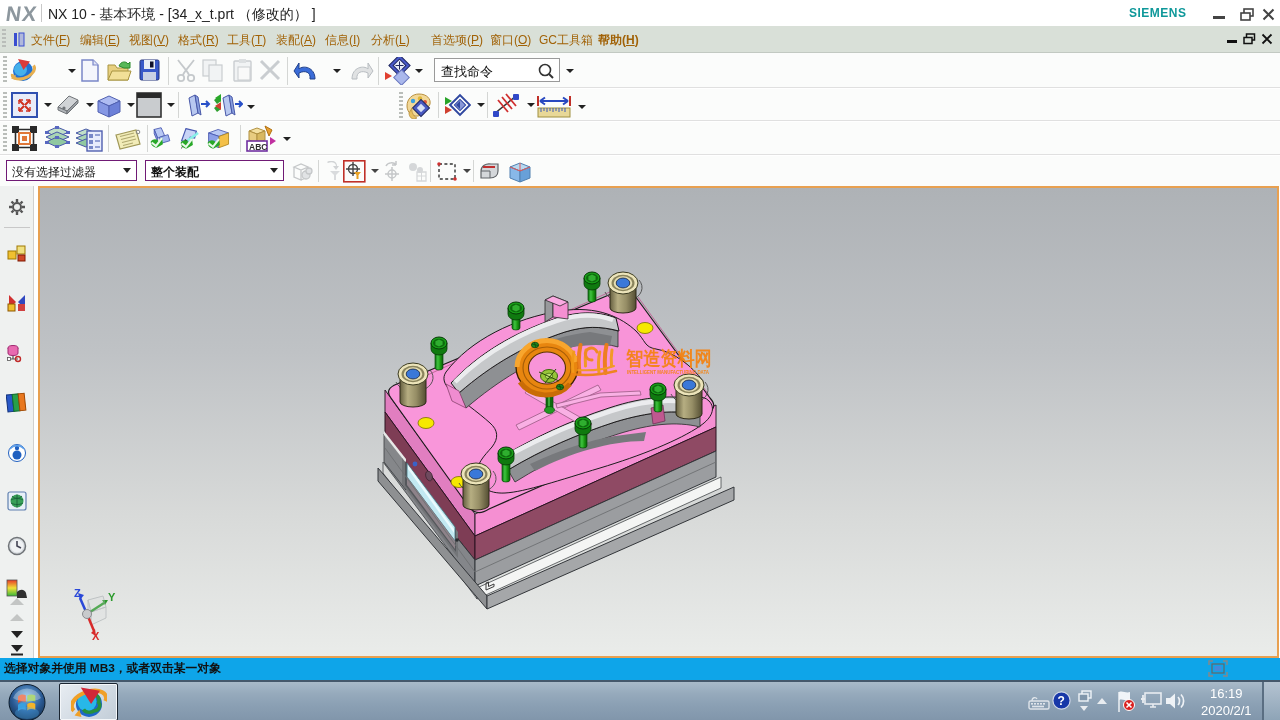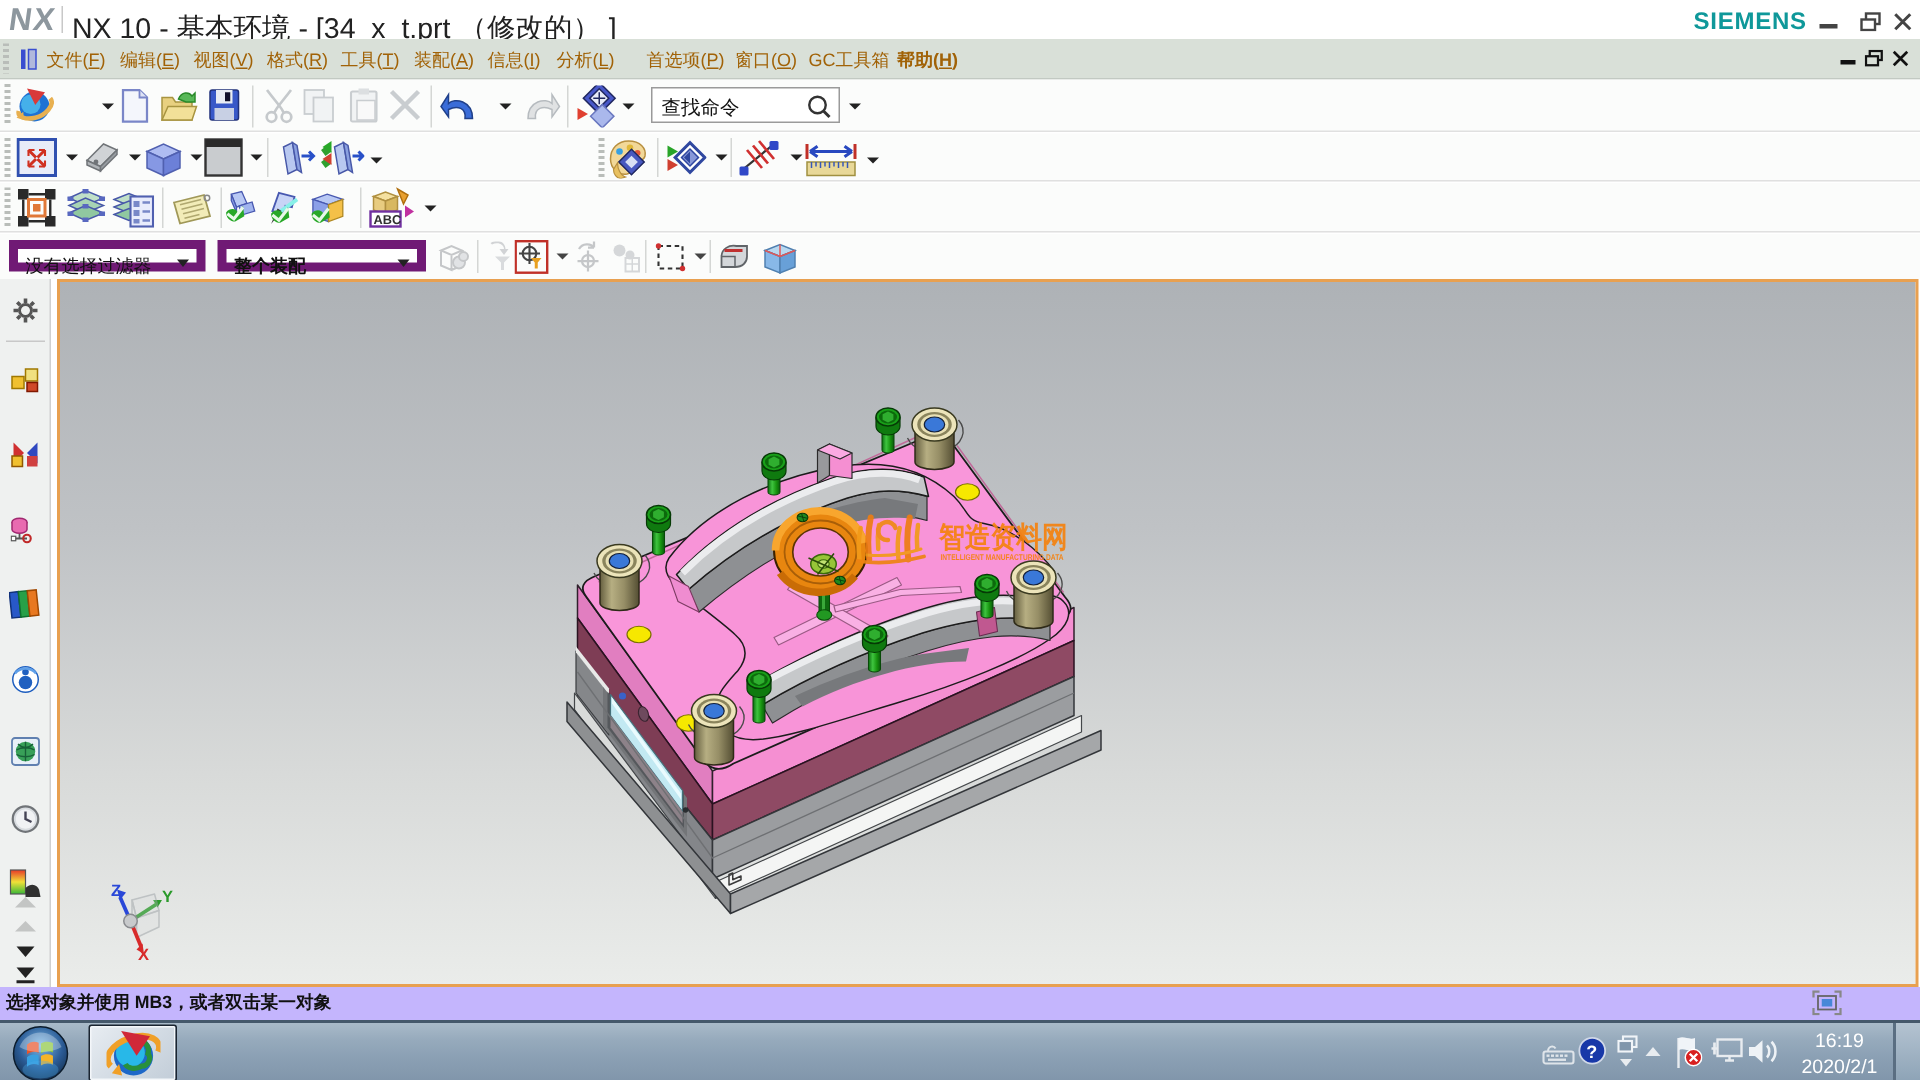--- a/index.html
+++ b/index.html
@@ -6,34 +6,34 @@
 .abs{position:absolute;}
 #titlebar{position:absolute;left:0;top:0;width:1280px;height:26px;background:#fff;}
 #menubar{position:absolute;left:0;top:26px;width:1280px;height:27px;background:#d9e0d8;border-bottom:1px solid #c2c9c2;}
 .menuitem{position:absolute;top:6px;font-size:12px;color:#a16207;}
 #row1{position:absolute;left:0;top:53px;width:1280px;height:35px;background:#fbfcfb;border-bottom:1px solid #e0e0e0;}
 #row2{position:absolute;left:0;top:89px;width:1280px;height:32px;background:#fbfcfb;border-bottom:1px solid #e0e0e0;}
 #row3{position:absolute;left:0;top:122px;width:1280px;height:33px;background:#fbfcfb;border-bottom:1px solid #e0e0e0;}
 #row4{position:absolute;left:0;top:156px;width:1280px;height:30px;background:#fbfcfb;}
 #resbar{position:absolute;left:0;top:186px;width:34px;height:472px;background:#eff1f0;border-right:1px solid #d0d0d0;}
 #viewport{position:absolute;left:38px;top:186px;width:1241px;height:472px;border:2px solid #e8a050;background:linear-gradient(180deg,#aeb2b6 0%,#bfc2c5 35%,#d8dad9 70%,#eaecea 100%);}
-#statusbar{position:absolute;left:0;top:658px;width:1280px;height:40px;background:#c4b5fd;}
+#statusbar{position:absolute;left:0;top:658px;width:1280px;height:40px;background:#0ea5e9;}
 #taskbar{position:absolute;left:0;top:680px;width:1280px;height:40px;background:linear-gradient(180deg,#a9bac9 0%,#96aabc 30%,#8ba0b4 60%,#8196ab 100%);border-top:2px solid #45586b;}
-.combo{position:absolute;top:4px;height:21px;background:#fff;border:6px solid #701a75;font-size:12px;color:#111;padding:3px 4px 0 5px;}
+.combo{position:absolute;top:4px;height:21px;background:#fff;border:1px solid #701a75;font-size:12px;color:#111;padding:3px 4px 0 5px;}
 .combo .arr{position:absolute;right:5px;top:7px;width:0;height:0;border-left:4px solid transparent;border-right:4px solid transparent;border-top:5px solid #222;}
 .grip{position:absolute;top:3px;width:4px;background:repeating-linear-gradient(180deg,#b9bdb9 0 2px,transparent 2px 4px);}
 .vsep{position:absolute;width:1px;background:#d4d6d4;}
 .ddarr{position:absolute;width:0;height:0;border-left:4px solid transparent;border-right:4px solid transparent;border-top:4px solid #222;}
 </style></head>
 <body>
 <div id="titlebar">
  <span class="abs" style="left:6px;top:2px;font-size:21px;font-weight:bold;color:#8d979e;letter-spacing:1px;transform:skewX(-8deg);">NX</span>
  <div class="abs" style="left:41px;top:4px;width:1px;height:18px;background:#c8c8c8;"></div>
- <span class="abs" style="left:48px;top:6px;font-size:19px;color:#222;">NX 10 - 基本环境 - [34_x_t.prt （修改的） ]</span>
- <span class="abs" style="left:1129px;top:6px;font-size:16px;font-weight:bold;color:#0f989a;letter-spacing:0.5px;">SIEMENS</span>
+ <span class="abs" style="left:48px;top:6px;font-size:14px;color:#222;">NX 10 - 基本环境 - [34_x_t.prt （修改的） ]</span>
+ <span class="abs" style="left:1129px;top:6px;font-size:12px;font-weight:bold;color:#0f989a;letter-spacing:0.5px;">SIEMENS</span>
  <div class="abs" style="left:1213px;top:16px;width:12px;height:3px;background:#444;"></div>
  <svg class="abs" style="left:1240px;top:8px;" width="14" height="13">
       <rect x="4" y="1" width="9" height="7" fill="none" stroke="#444" stroke-width="1.6"></rect>
       <rect x="1" y="5" width="9" height="7" fill="#fff" stroke="#444" stroke-width="1.6"></rect>
     </svg>
  <svg class="abs" style="left:1262px;top:8px;" width="13" height="13">
       <path d="M1.5 1.5 L11.5 11.5 M11.5 1.5 L1.5 11.5" stroke="#444" stroke-width="2"></path>
     </svg>
 </div>
 <div id="menubar">

